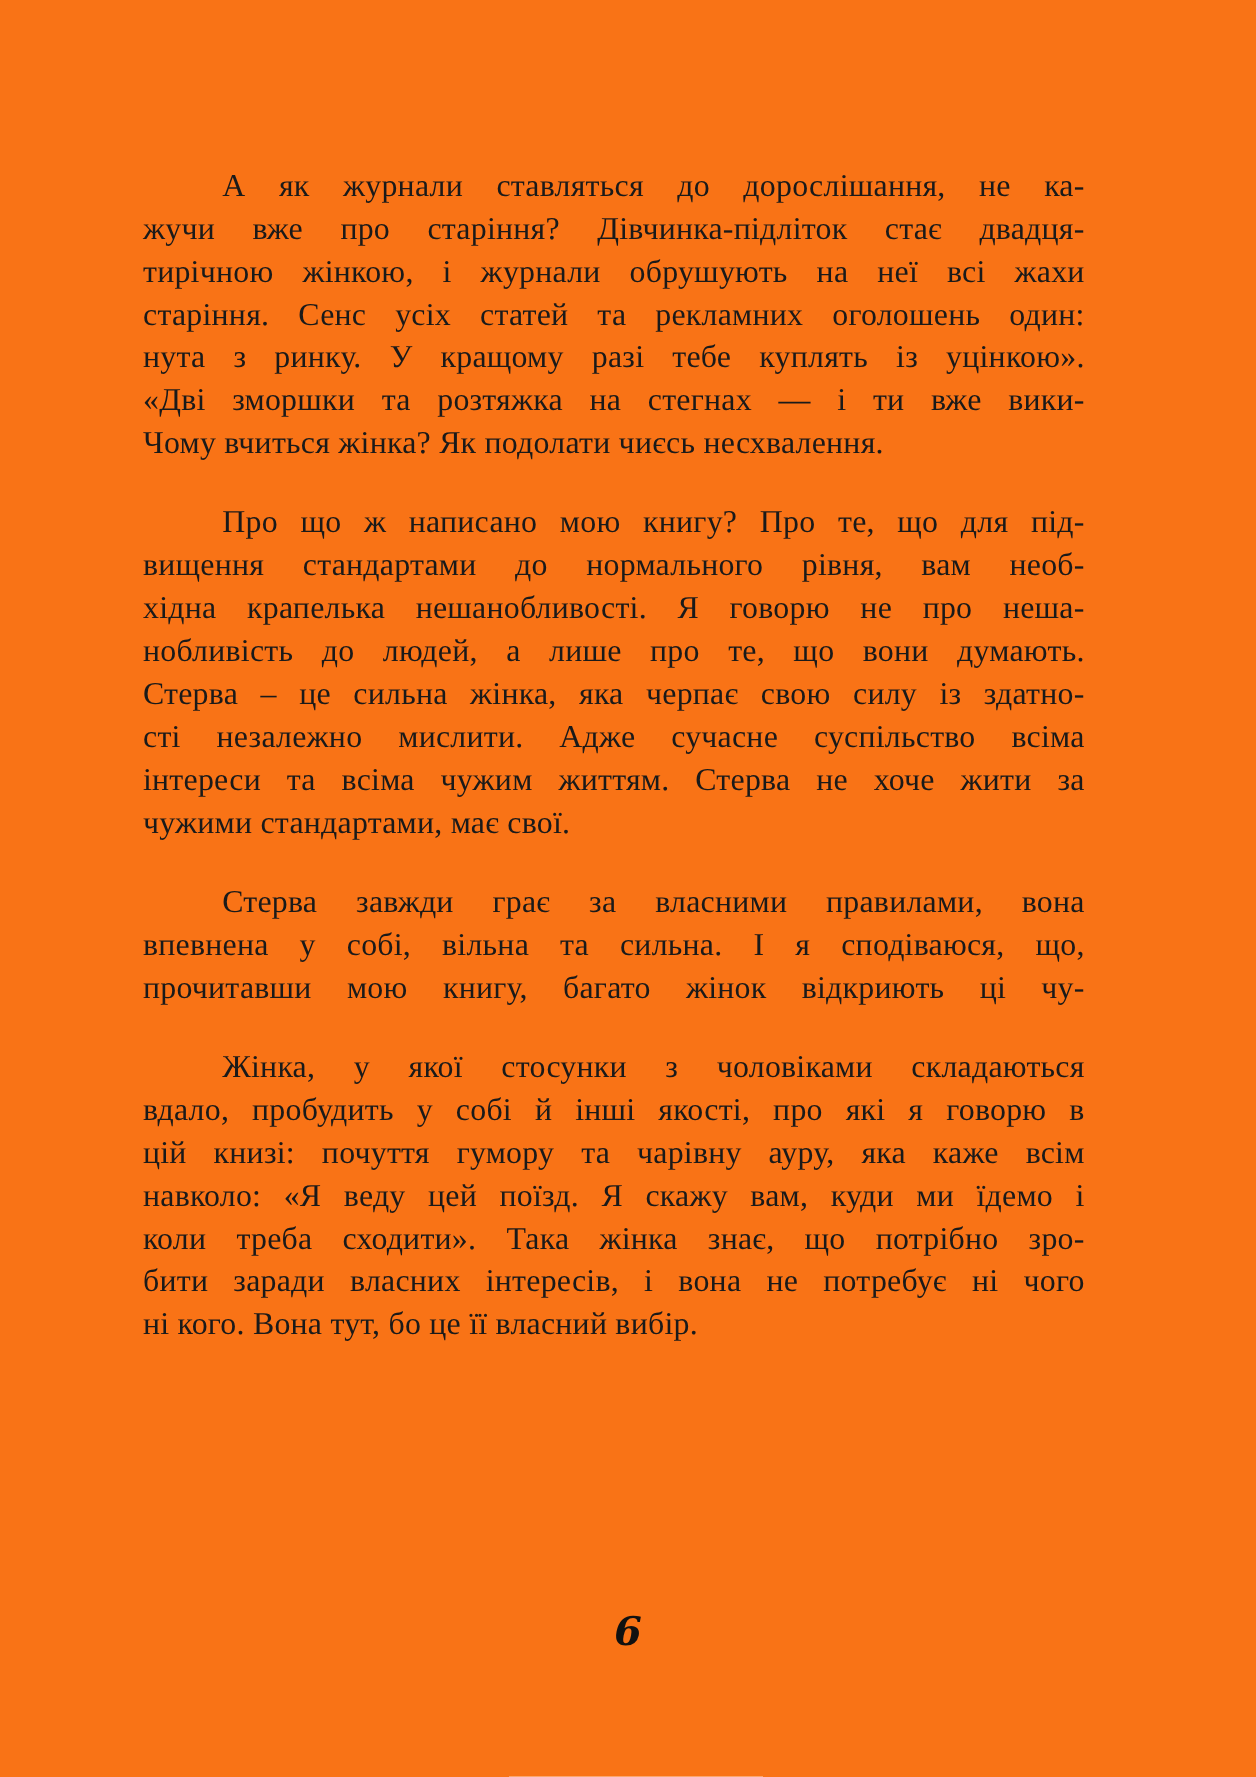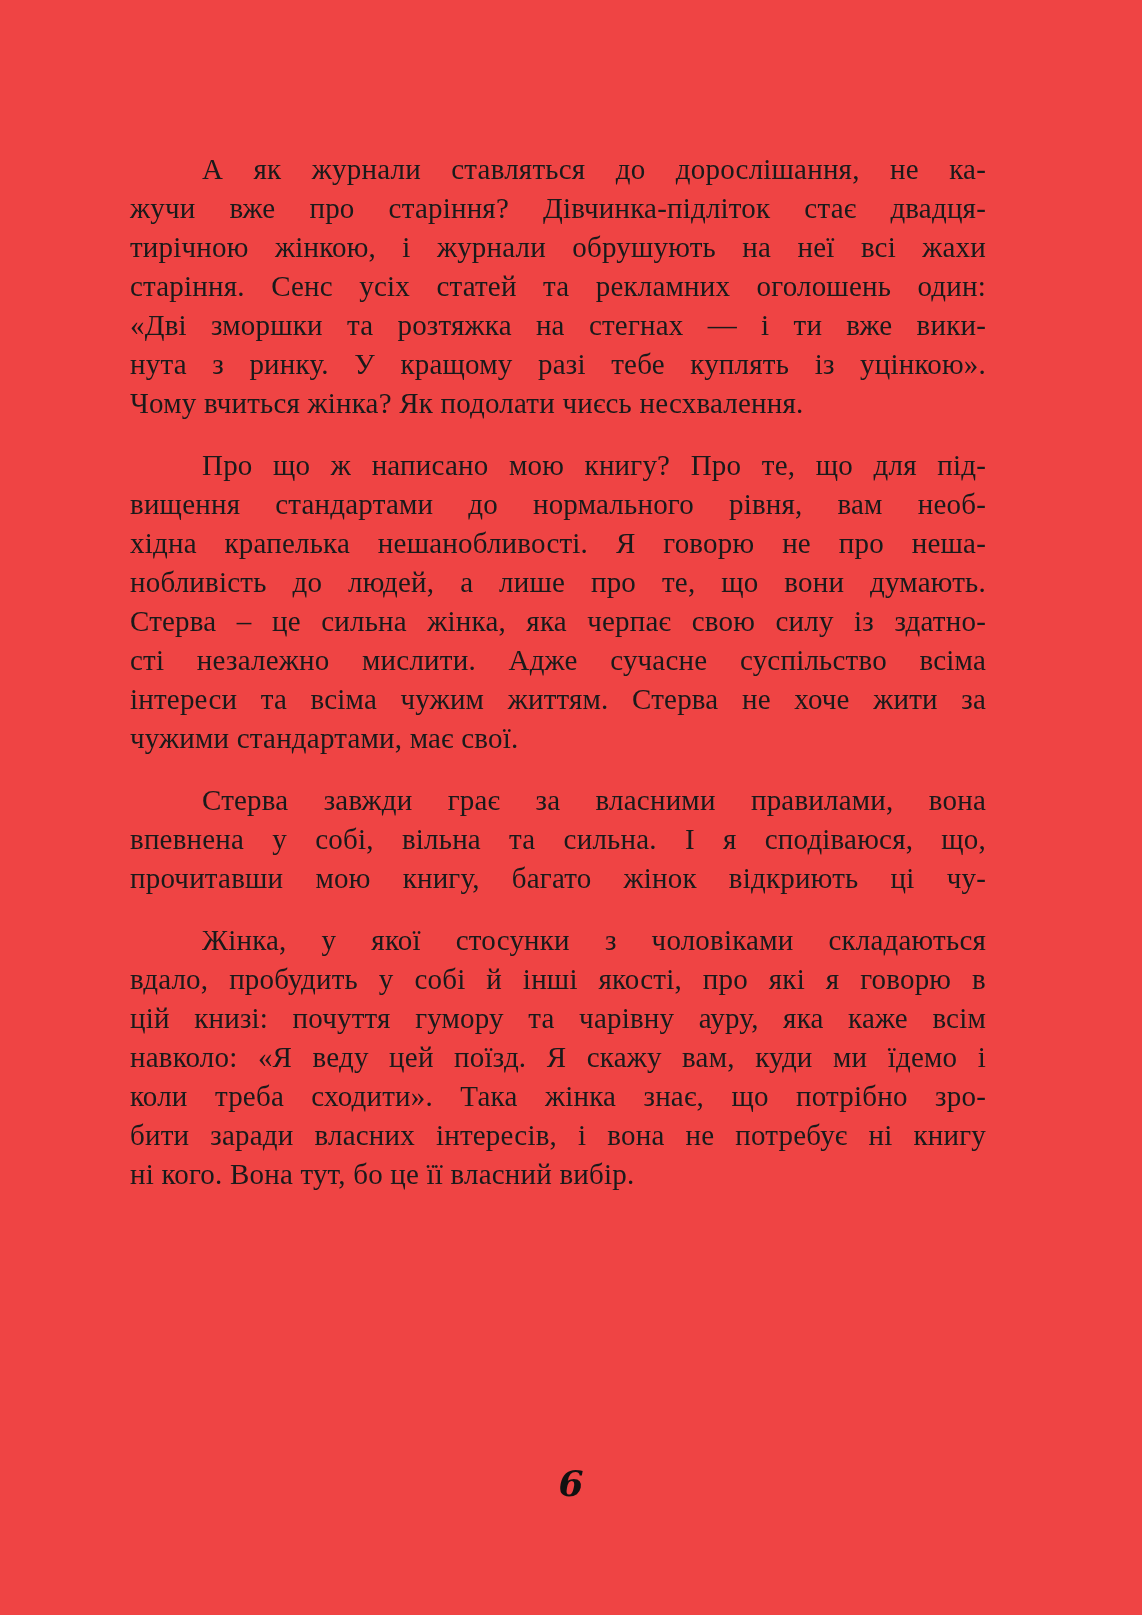--- a/index.html
+++ b/index.html
@@ -11,33 +11,33 @@
     width: 1142px;
     height: 1615px;
     position: relative;
     font-family: "Liberation Serif", "DejaVu Serif", serif;
     color: #1a1a1a;
     overflow: hidden;
   }
   .book-page {
     position: absolute;
     inset: 0;
-    background: #ef4444;
+    background: #f97316;
   }
   .page-text {
     position: absolute;
     left: 130px;
     top: 150px;
     width: 856px;
   }
   .paragraph {
     margin: 0;
   }
   .paragraph + .paragraph {
-    margin-top: 23px;
+    margin-top: 33px;
   }
   .line {
     font-size: 29px;
     line-height: 39px;
     letter-spacing: 0.2px;
     white-space: normal;
   }
   .just {
     text-align: justify;
     text-align-last: justify;
@@ -69,22 +69,22 @@
 
 <div class="book-page">
 
   <div class="page-text">
 
     <div class="paragraph">
       <div class="line first just">А як журнали ставляться до дорослішання, не ка-</div>
       <div class="line just">жучи вже про старіння? Дівчинка-підліток стає двадця-</div>
       <div class="line just">тирічною жінкою, і журнали обрушують на неї всі жахи</div>
       <div class="line just">старіння. Сенс усіх статей та рекламних оголошень один:</div>
+      <div class="line just">нута з ринку. У кращому разі тебе куплять із уцінкою».</div>
       <div class="line just">«Дві зморшки та розтяжка на стегнах — і ти вже вики-</div>
-      <div class="line just">нута з ринку. У кращому разі тебе куплять із уцінкою».</div>
       <div class="line last">Чому вчиться жінка? Як подолати чиєсь несхвалення.</div>
     </div>
 
     <div class="paragraph">
       <div class="line first just">Про що ж написано мою книгу? Про те, що для під-</div>
       <div class="line just">вищення стандартами до нормального рівня, вам необ-</div>
       <div class="line just">хідна крапелька нешанобливості. Я говорю не про неша-</div>
       <div class="line just">нобливість до людей, а лише про те, що вони думають.</div>
       <div class="line just">Стерва – це сильна жінка, яка черпає свою силу із здатно-</div>
       <div class="line just">сті незалежно мислити. Адже сучасне суспільство всіма</div>
@@ -97,21 +97,21 @@
       <div class="line just">впевнена у собі, вільна та сильна. І я сподіваюся, що,</div>
       <div class="line just">прочитавши мою книгу, багато жінок відкриють ці чу-</div>
     </div>
 
     <div class="paragraph">
       <div class="line first just">Жінка, у якої стосунки з чоловіками складаються</div>
       <div class="line just">вдало, пробудить у собі й інші якості, про які я говорю в</div>
       <div class="line just">цій книзі: почуття гумору та чарівну ауру, яка каже всім</div>
       <div class="line just">навколо: «Я веду цей поїзд. Я скажу вам, куди ми їдемо і</div>
       <div class="line just">коли треба сходити». Така жінка знає, що потрібно зро-</div>
-      <div class="line just">бити заради власних інтересів, і вона не потребує ні книгу</div>
+      <div class="line just">бити заради власних інтересів, і вона не потребує ні чого</div>
       <div class="line last">ні кого. Вона тут, бо це її власний вибір.</div>
     </div>
 
   </div>
 
   <div class="page-number">6</div>
 
 </div>
 
 </body></html>

